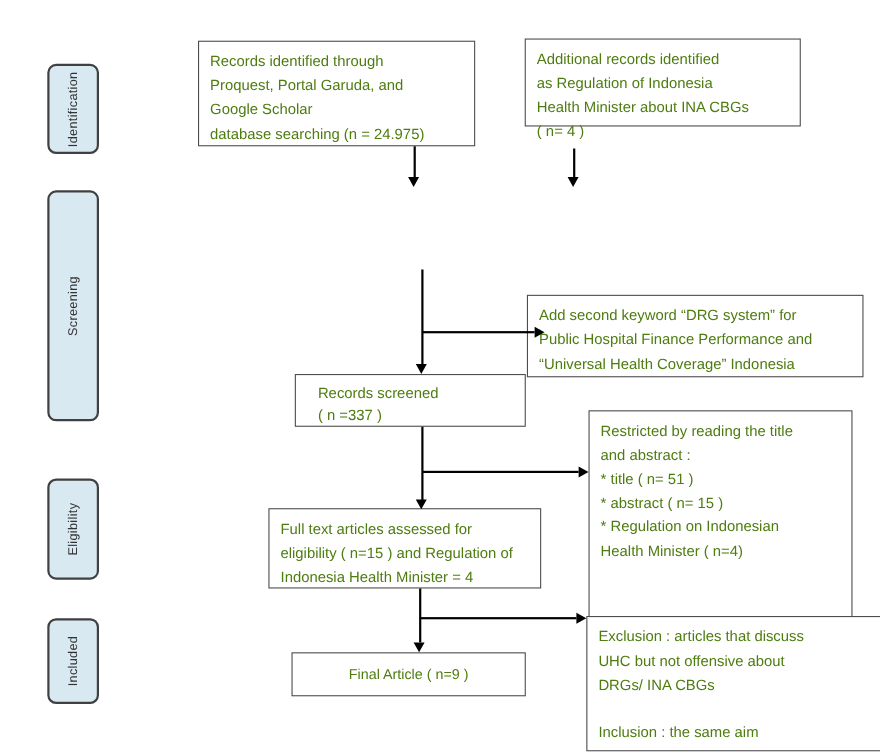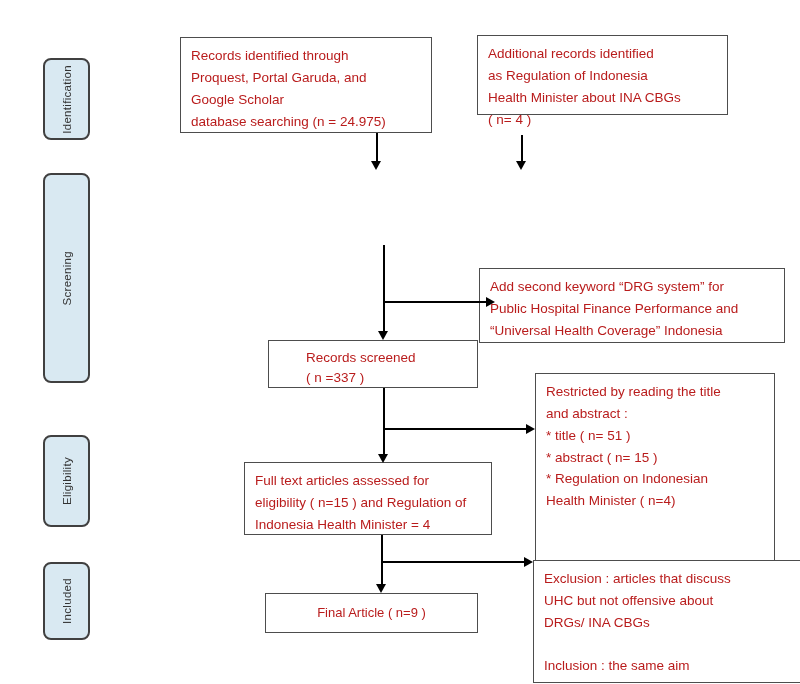--- a/index.html
+++ b/index.html
@@ -35,34 +35,34 @@
     color: #333333;
     letter-spacing: 0.3px;
     white-space: nowrap;
   }
   
   .fbox {
     position: absolute;
     box-sizing: border-box;
     background: #ffffff;
     border: 1.5px solid #4d4d4d;
-    color: #b91c1c;
+    color: #4d7c0f;
     font-size: 13.5px;
     line-height: 1.62;
     padding: 7px 10px;
     white-space: pre-line;
   }
   .fbox.center {
     display: flex;
     align-items: center;
     justify-content: center;
     text-align: center;
     padding: 0;
   }
-  .fbox.indent { padding-left: 37px; }
+  .fbox.indent { padding-left: 20px; }
   
   .vline {
     position: absolute;
     width: 2px;
     background: #000000;
   }
   .hline {
     position: absolute;
     height: 2px;
     background: #000000;

